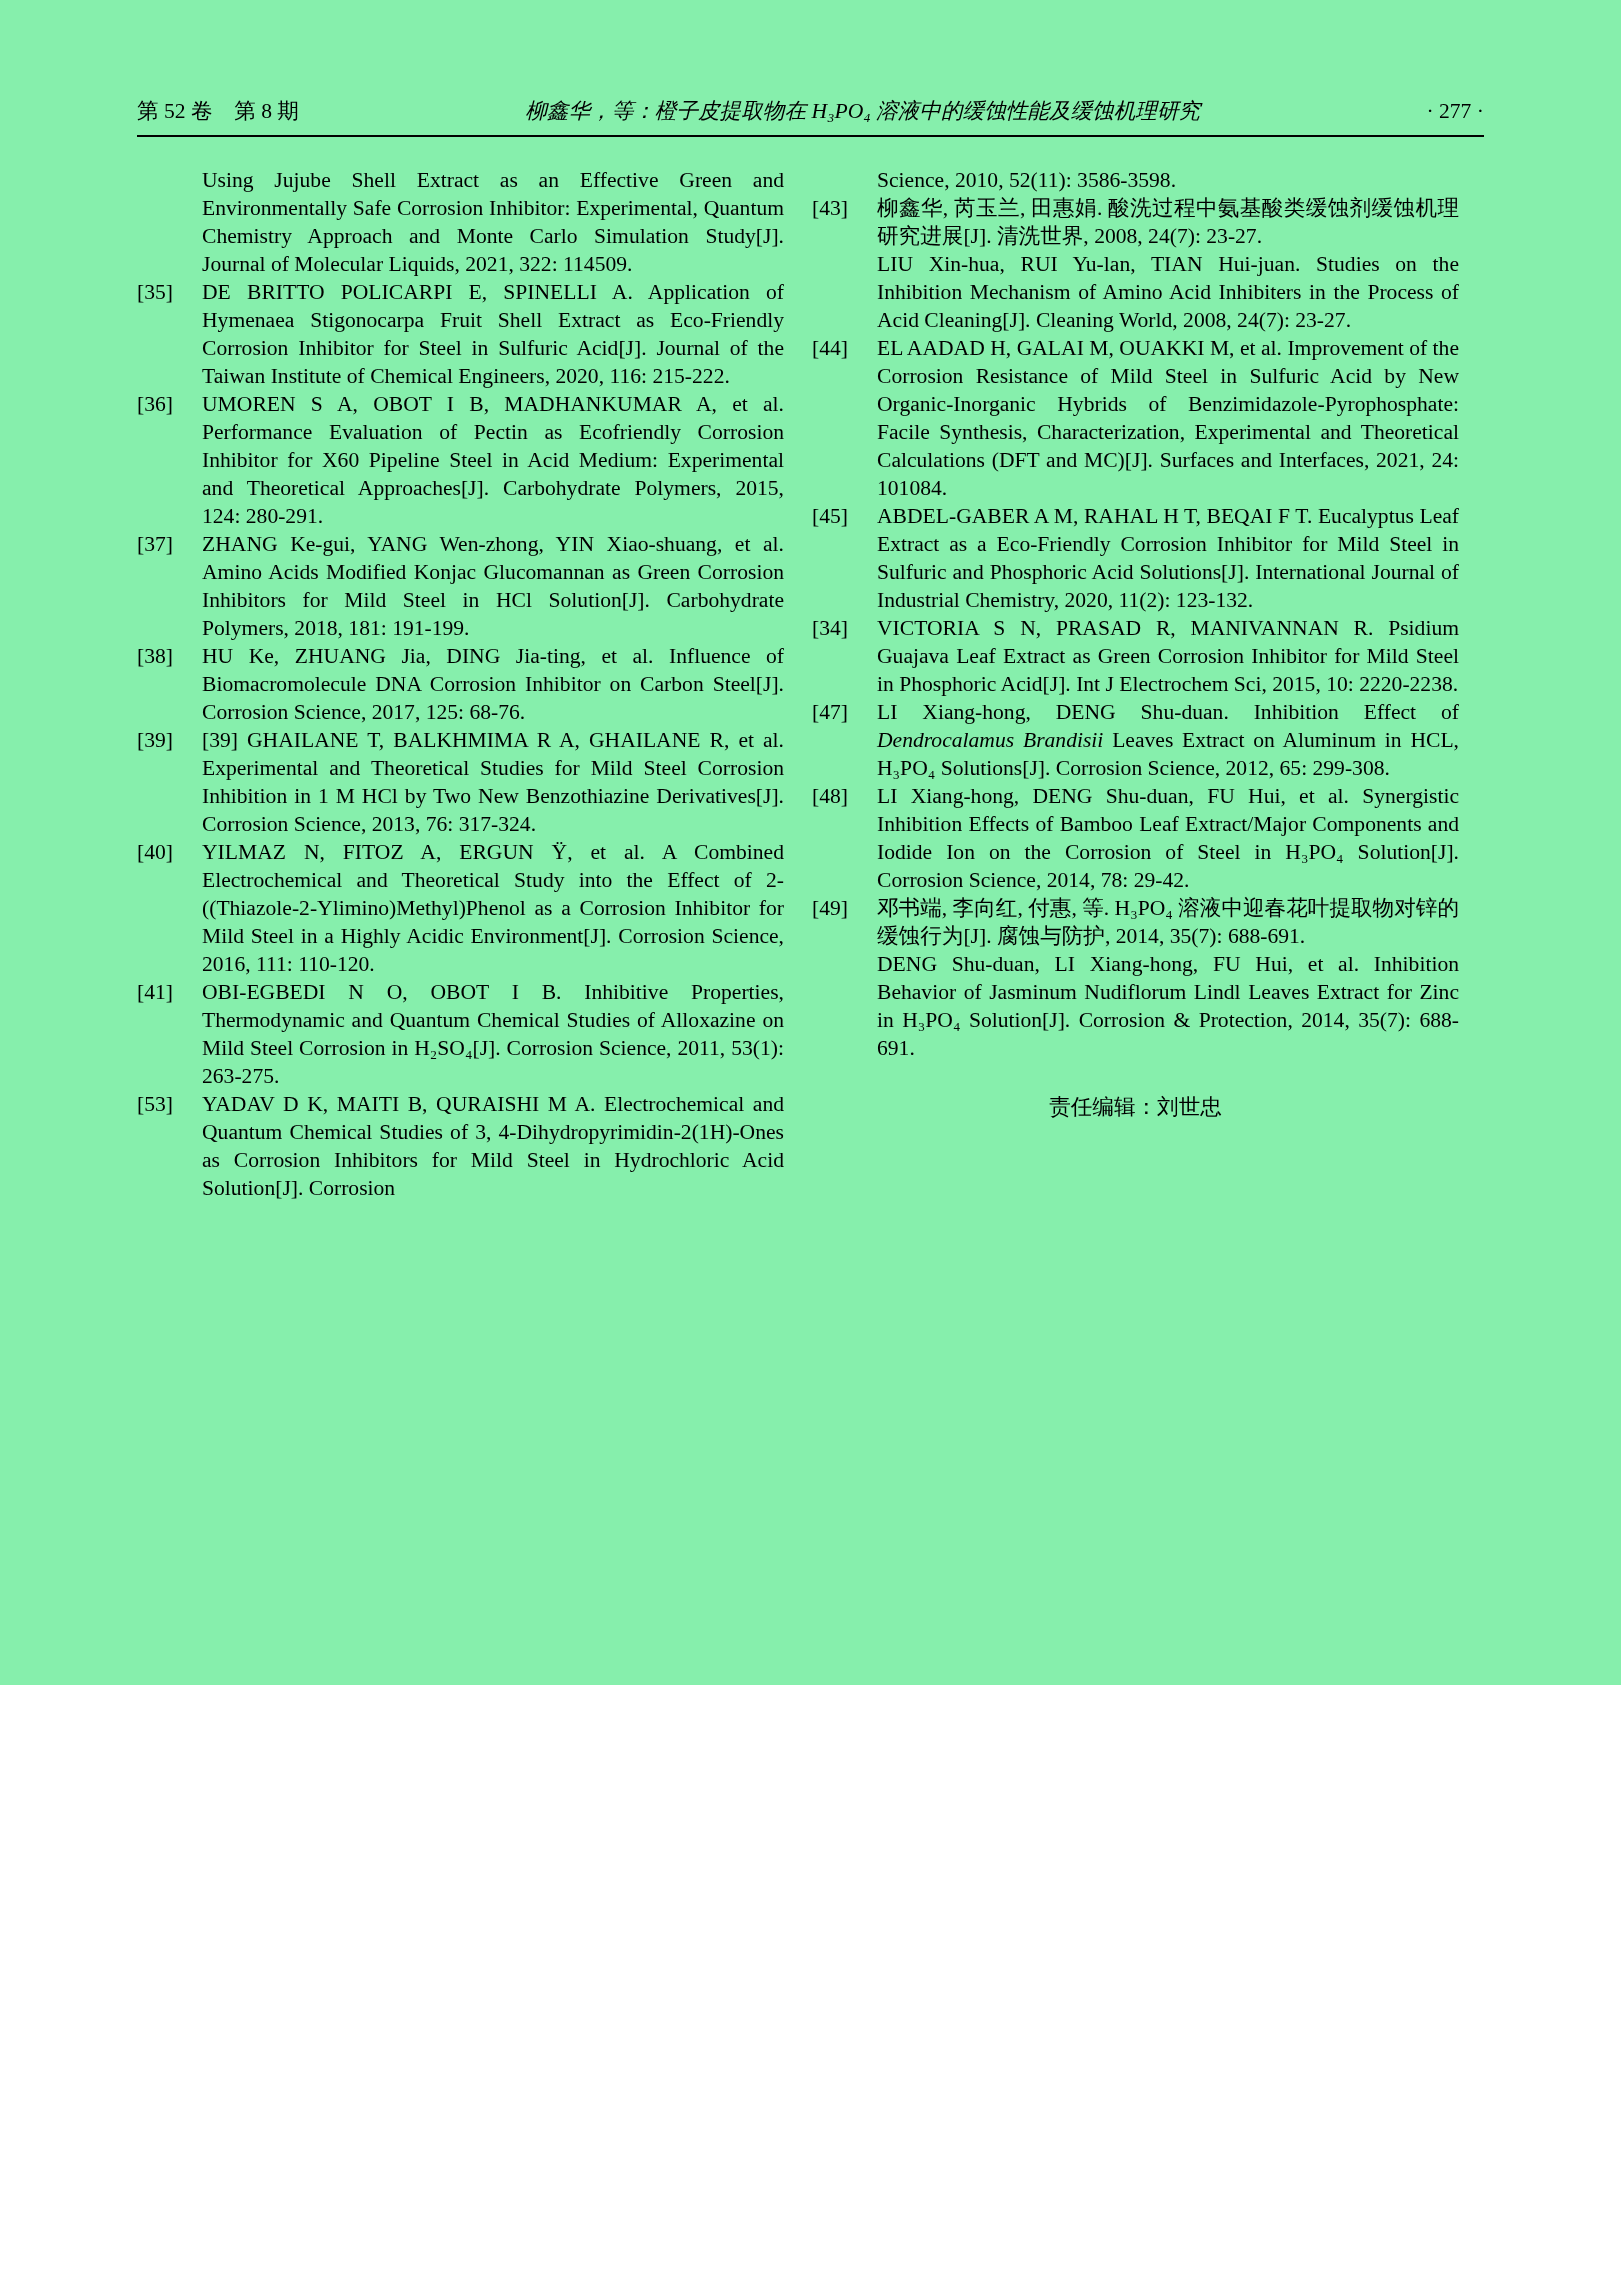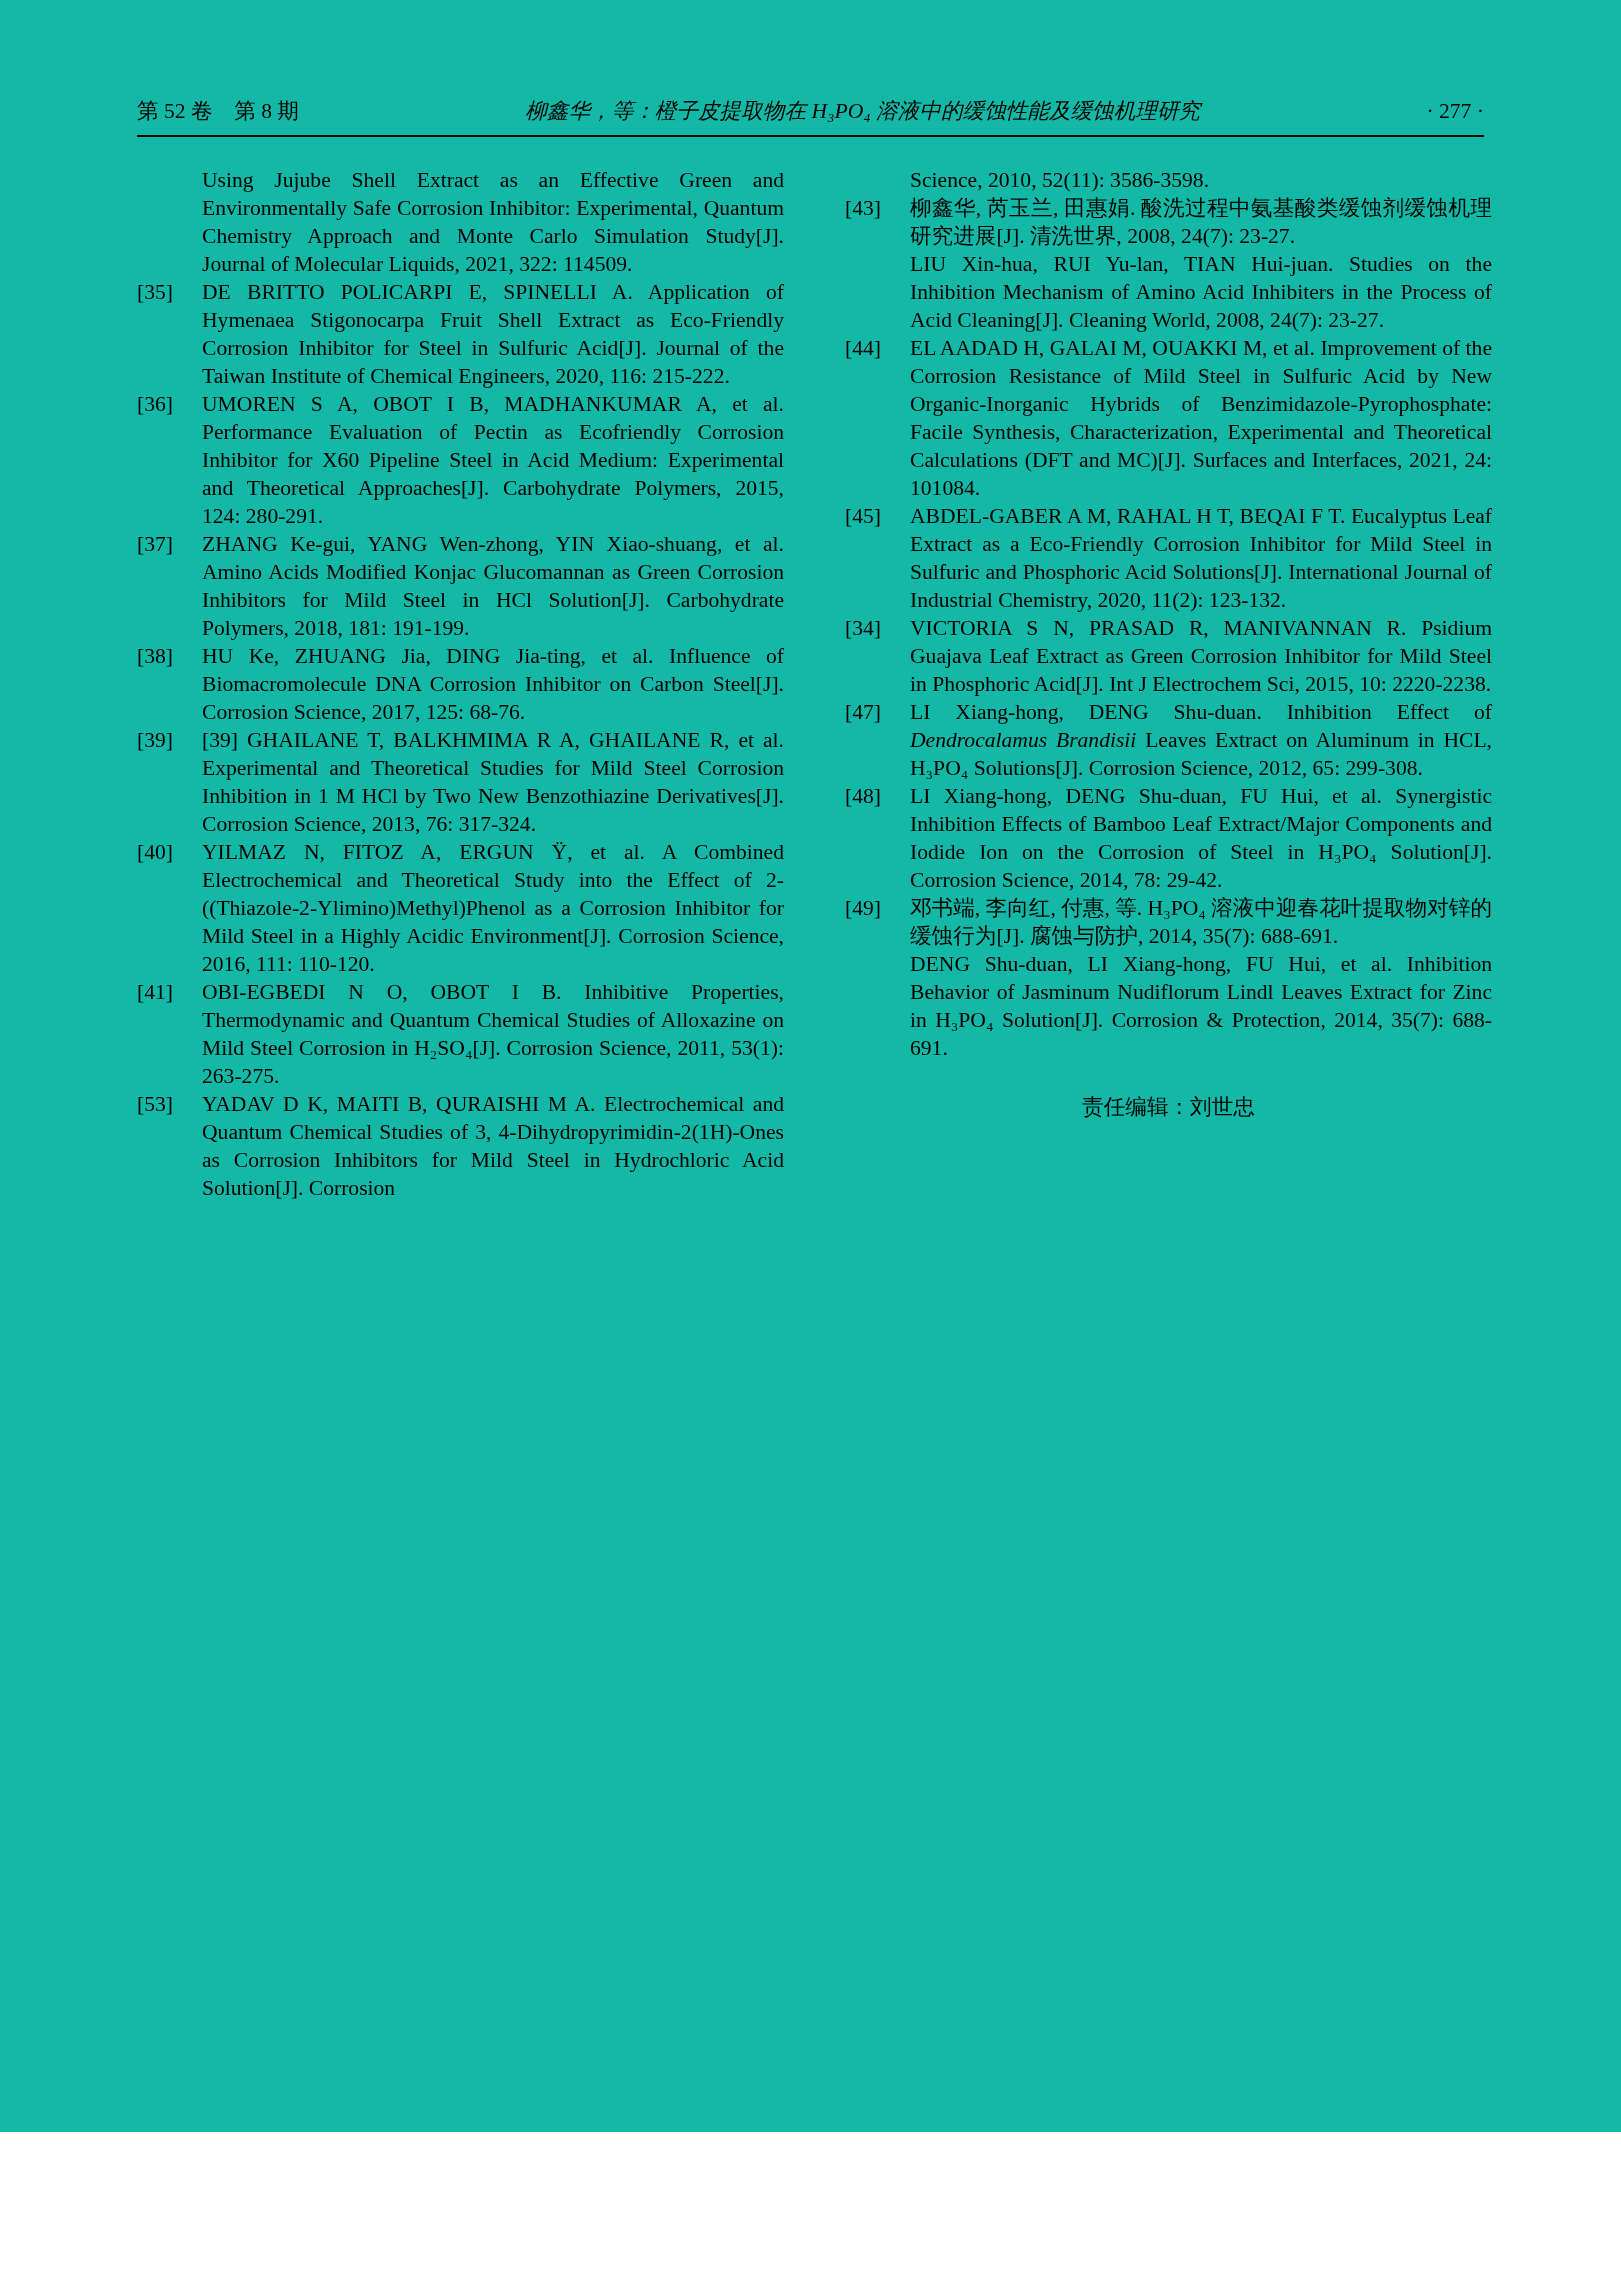--- a/index.html
+++ b/index.html
@@ -3,41 +3,41 @@
 <meta charset="utf-8">
 <style>
   * { box-sizing: border-box; }
   html, body { margin: 0; padding: 0; background: #ffffff; }
   body {
     font-family: "Liberation Serif", "DejaVu Serif", "DejaVu Sans", serif;
     color: #000;
   }
   .page {
     width: 1621px;
-    height: 2132px;
-    background: #14b8a6;
+    height: 1685px;
+    background: #86efac;
     padding: 96px 137px 0 137px;
     position: relative;
     overflow: hidden;
   }
   .header {
     display: flex;
     justify-content: space-between;
     align-items: baseline;
     font-size: 21.6px;
     white-space: nowrap;
   }
   .header-center { flex: 1; text-align: center; padding: 0 19.6px; font-style: italic; }
   .header-rule {
     border-bottom: 2.9px solid #000;
     margin-top: 9.8px;
   }
   .columns {
     display: flex;
-    gap: 61px;
+    gap: 28px;
     margin-top: 29px;
   }
   .col {
     flex: 0 0 647px;
     width: 647px;
     font-size: 21.6px;
     line-height: 28px;
   }
   .ref {
     position: relative;

